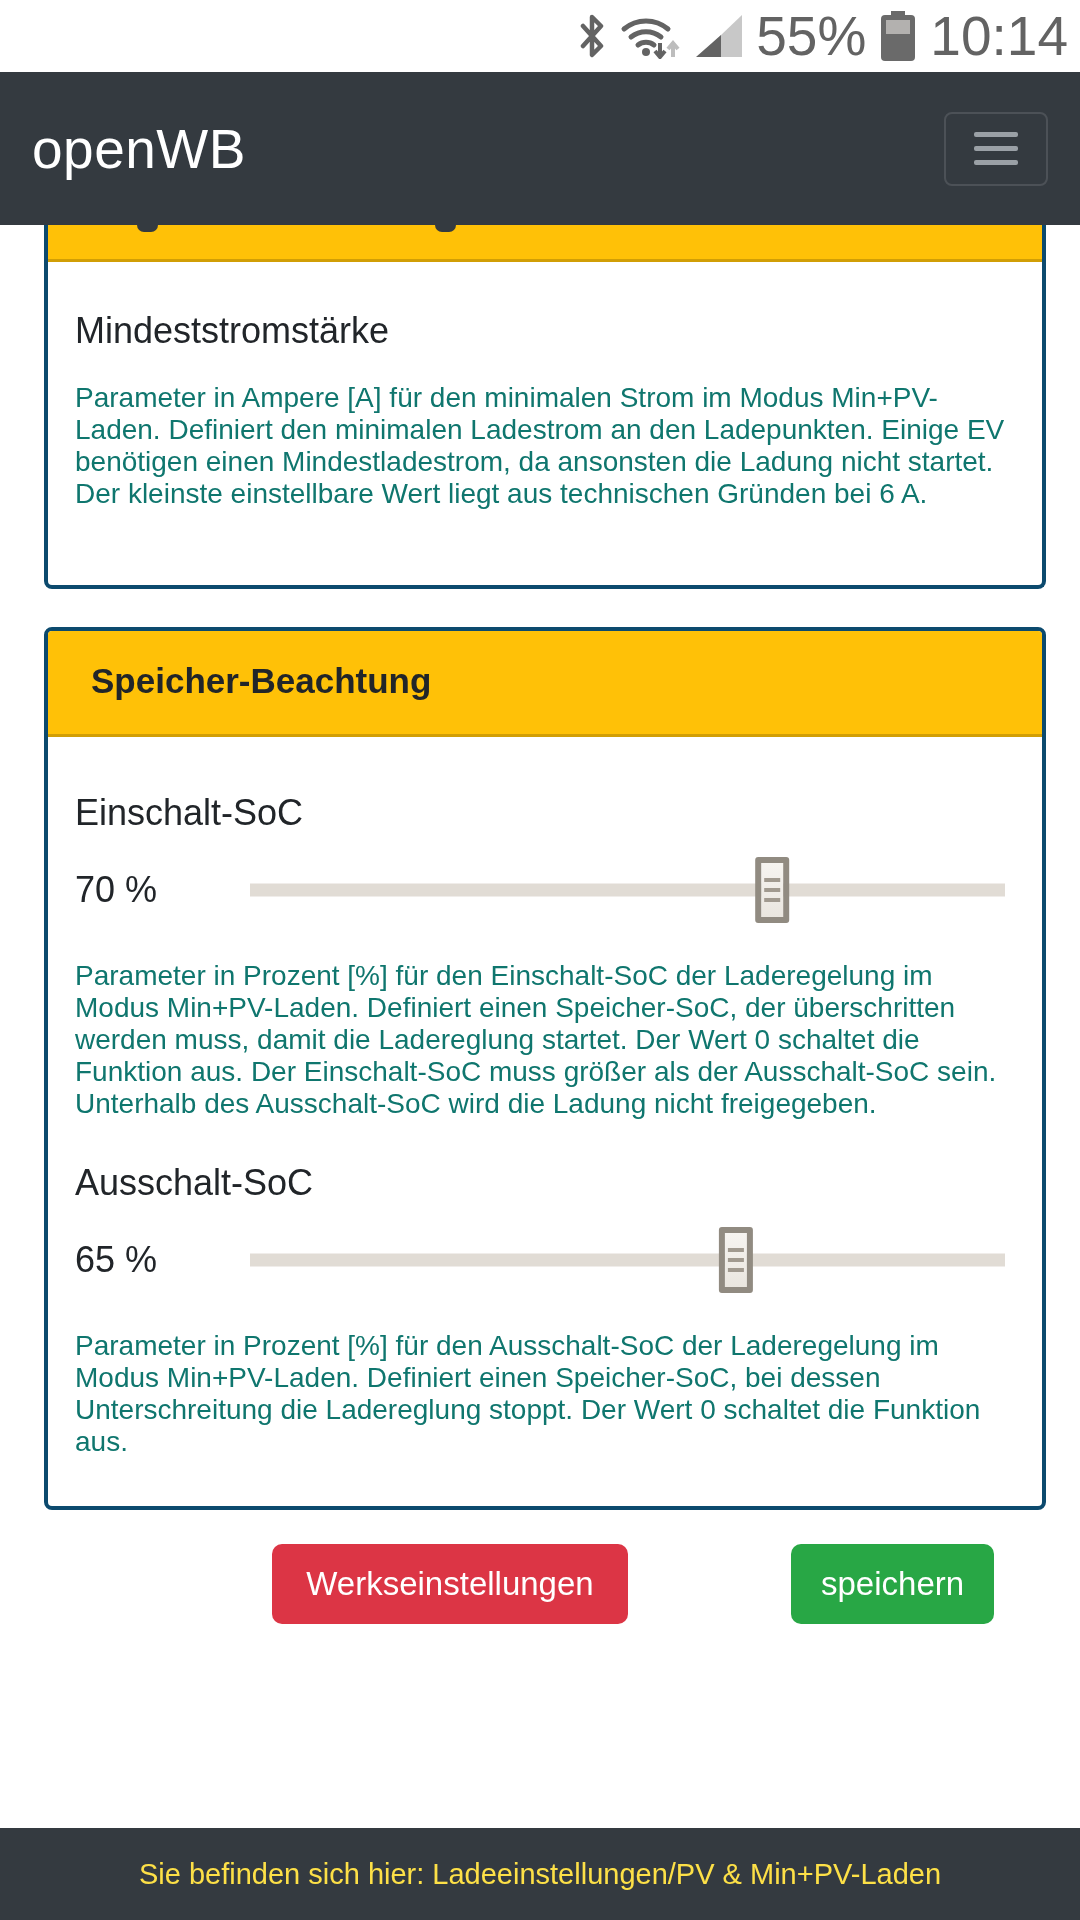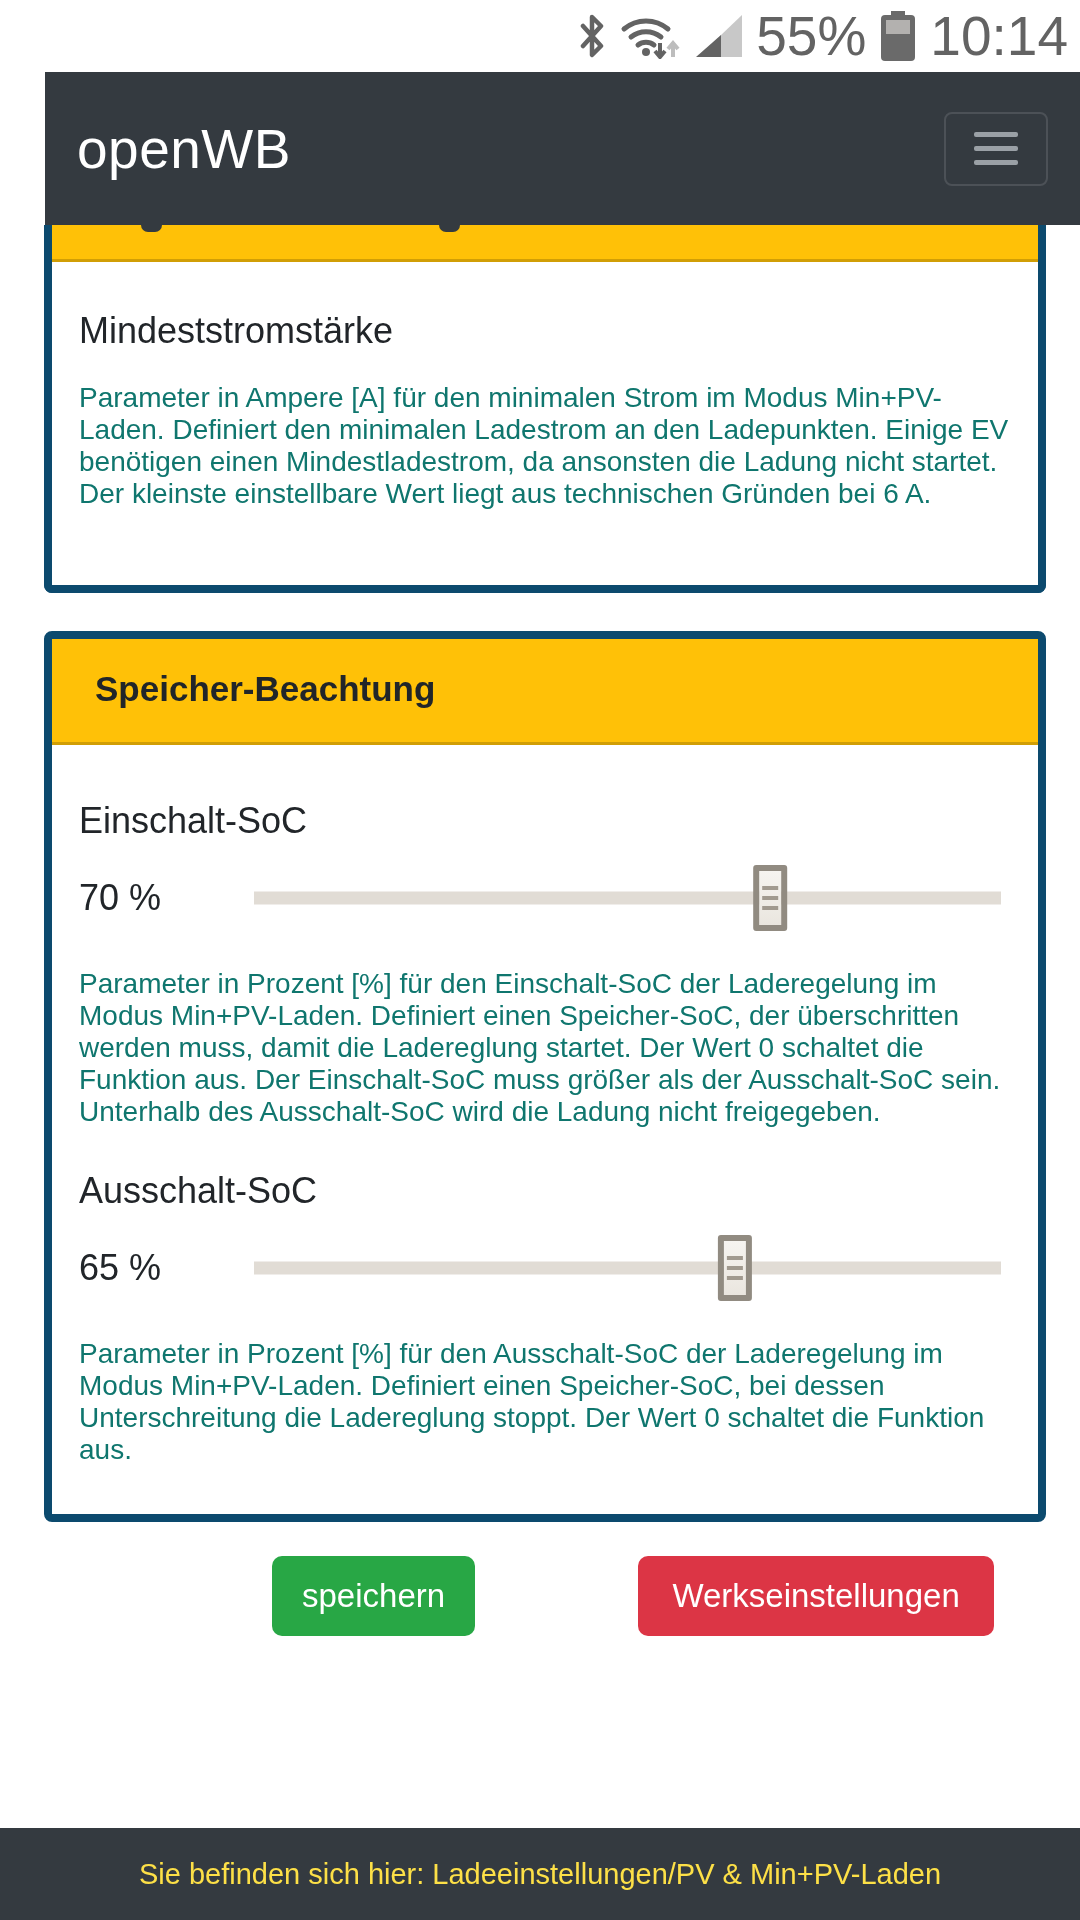--- a/index.html
+++ b/index.html
@@ -20,36 +20,36 @@
     display:flex; align-items:center; justify-content:flex-end;
     gap:14px; padding-right:12px; flex:0 0 auto;
   }
   .status-text { font-size:55px; color:#636363; letter-spacing:0; }
   .status-icon { display:flex; align-items:center; }
 
   
   .navbar {
     height:153px; background:#343a40;
     display:flex; align-items:center; justify-content:space-between;
-    padding:0 32px; flex:0 0 auto;margin-left:45px;
+    padding:0 32px; flex:0 0 auto;
   }
   .brand { font-size:55px; font-weight:400; color:#ffffff; letter-spacing:0.5px; cursor:pointer; }
   .toggler {
     width:104px; height:74px;
     border:2px solid rgba(255,255,255,0.12);
     border-radius:8px; background:transparent;
     display:flex; align-items:center; justify-content:center;
     cursor:pointer;
   }
 
   
   .content { flex:1 1 auto; }
   .card {
     margin-left:44px; margin-right:34px;
-    border:8px solid #0c4a6e; border-radius:8px;
+    border:4px solid #0c4a6e; border-radius:8px;
     background:#ffffff; overflow:hidden;
   }
   .card-truncated { border-top:none; border-top-left-radius:0; border-top-right-radius:0; }
   .card-header {
     background:#ffc107;
     border-bottom:3px solid rgba(0,0,0,0.18);
     position:relative;
   }
   .card-header.sliver { height:37px; }
   .card-header.full { padding:30px 43px 33px 43px; }
@@ -204,20 +204,20 @@
             </div>
           </div>
         </div>
         <div class="param-desc">Parameter in Prozent [%] für den Ausschalt-SoC der Laderegelung im Modus Min+PV-Laden. Definiert einen Speicher-SoC, bei dessen Unterschreitung die Ladereglung stoppt. Der Wert 0 schaltet die Funktion aus.</div>
       </div>
 
     </div>
   </div>
 
   <div class="actions">
+    <button class="btn btn-reset">Werkseinstellungen</button>
     <button class="btn btn-save">speichern</button>
-    <button class="btn btn-reset">Werkseinstellungen</button>
   </div>
 </div>
 
 <div class="footer">
   <span class="footer-text">Sie befinden sich hier: Ladeeinstellungen/PV &amp; Min+PV-Laden</span>
 </div>
 
 </body></html>

